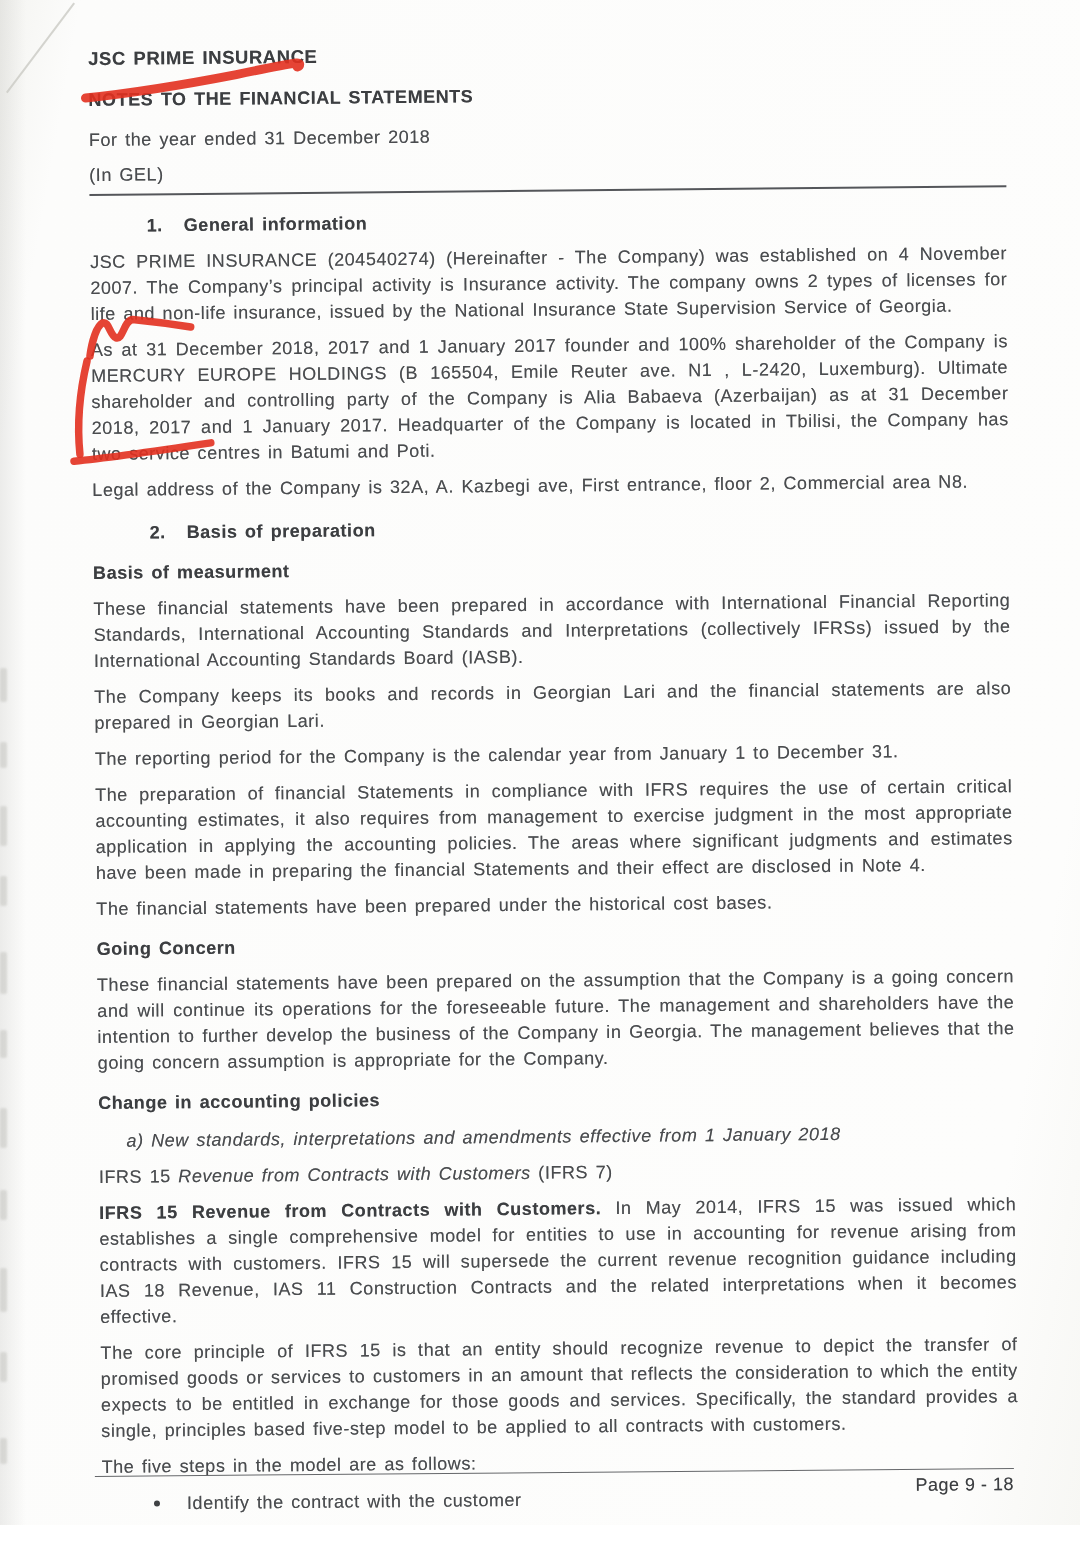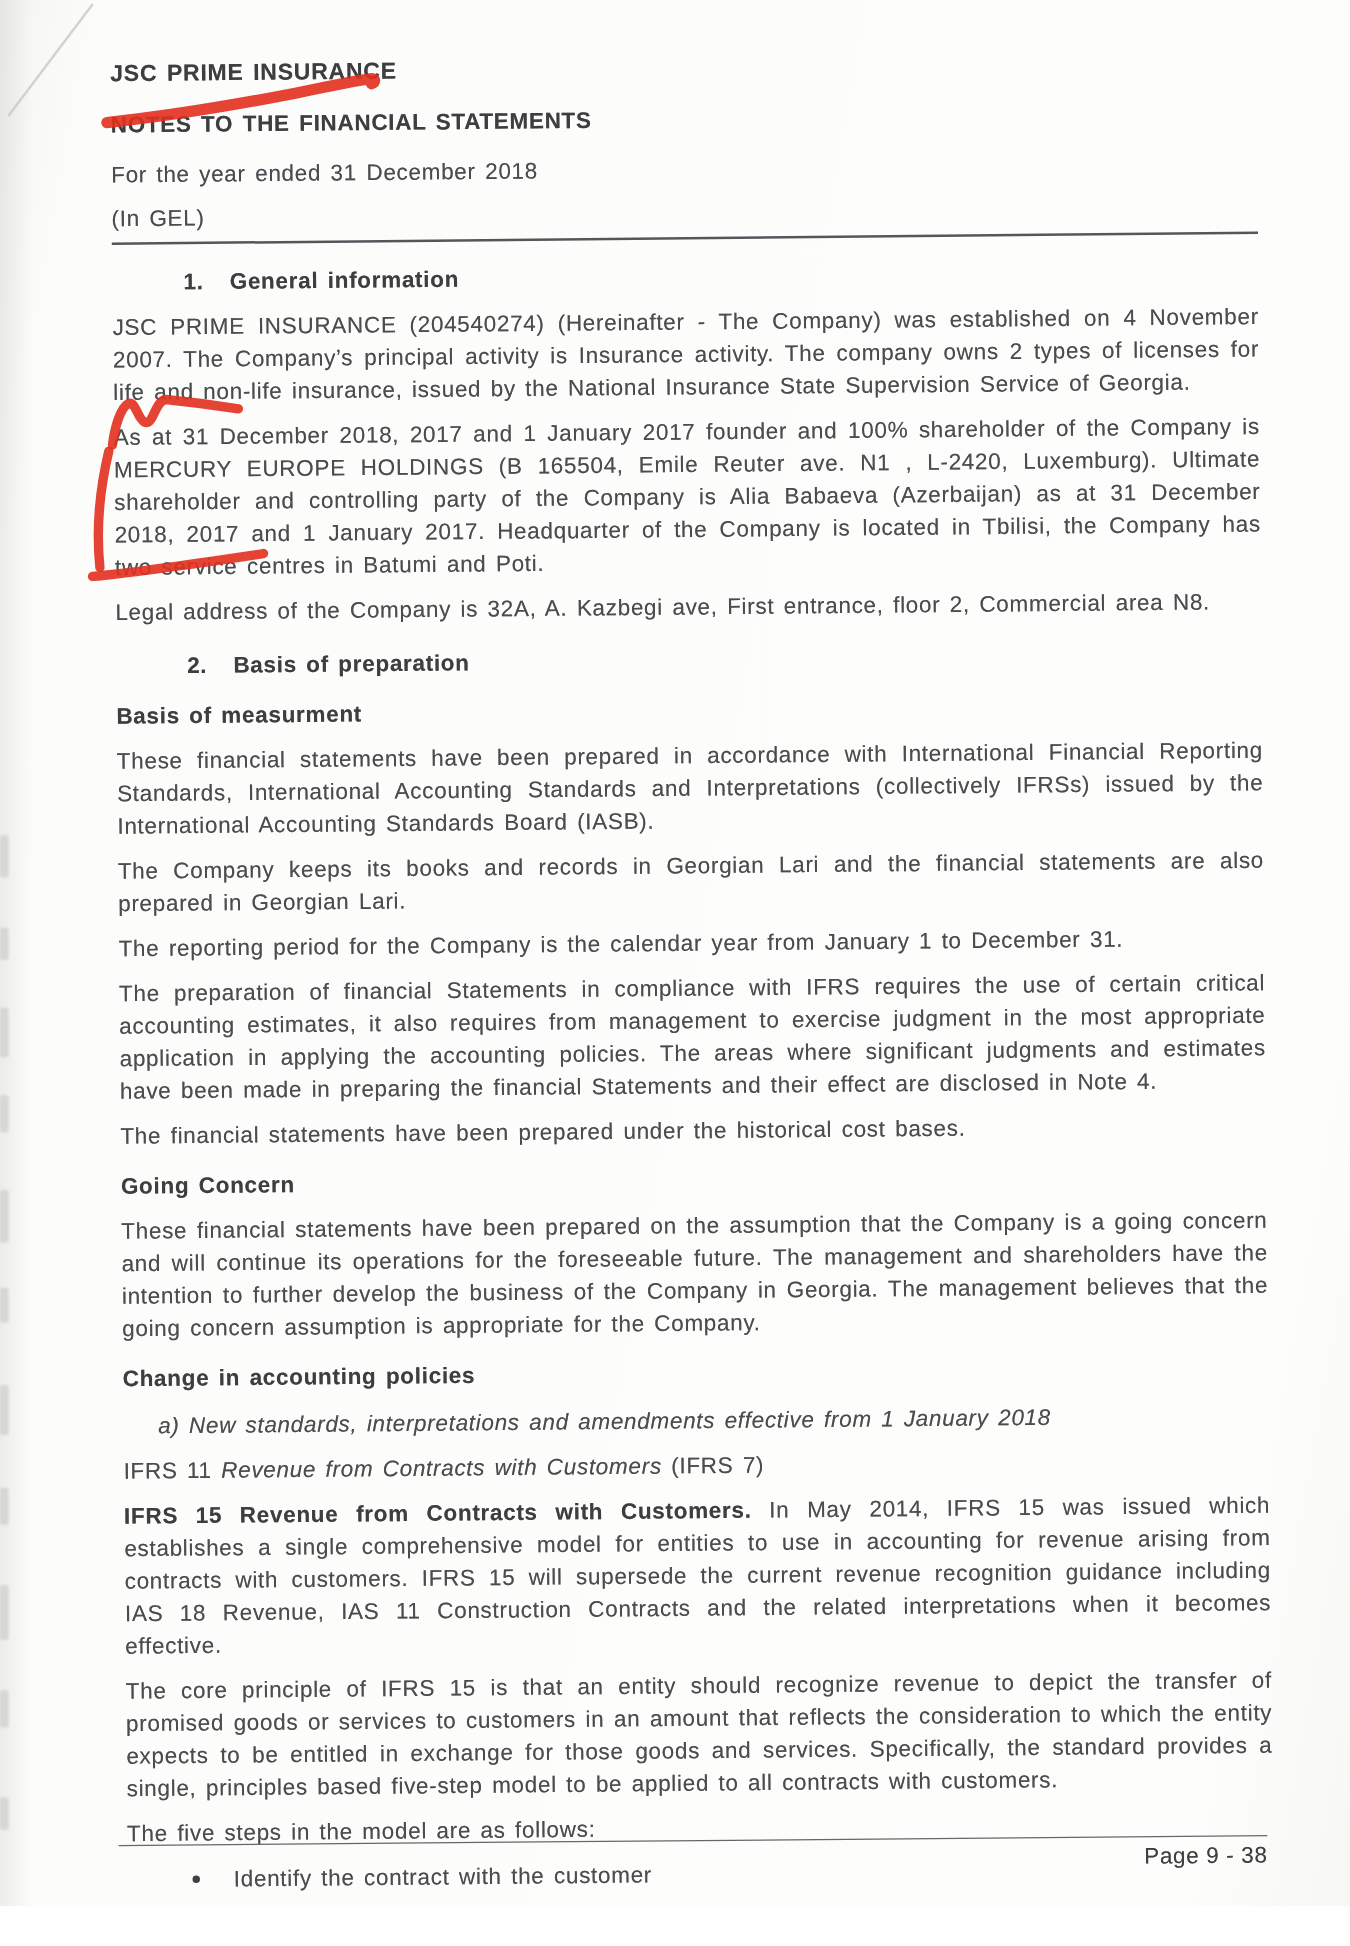--- a/index.html
+++ b/index.html
@@ -144,21 +144,21 @@
 
     <div class="subhead">Going Concern</div>
 
     <p class="para">These financial statements have been prepared on the assumption that the Company is a going concern and will continue its operations for the foreseeable future. The management and shareholders have the intention to further develop the business of the Company in Georgia. The management believes that the going concern assumption is appropriate for the Company.</p>
 
     <div class="subhead">Change in accounting policies</div>
 
     <div class="italic-note">a) New standards, interpretations and amendments effective from 1 January 2018</div>
 
     <div class="ifrs-line">
-      <span>IFRS 11 </span><span class="it">Revenue from Contracts with Customers</span><span> (IFRS 7)</span>
+      <span>IFRS 15 </span><span class="it">Revenue from Contracts with Customers</span><span> (IFRS 7)</span>
     </div>
 
     <p class="para">
       <span class="bold-lead">IFRS 15 Revenue from Contracts with Customers.</span><span> In May 2014, IFRS 15 was issued which establishes a single comprehensive model for entities to use in accounting for revenue arising from contracts with customers. IFRS 15 will supersede the current revenue recognition guidance including IAS 18 Revenue, IAS 11 Construction Contracts and the related interpretations when it becomes effective.</span>
     </p>
 
     <p class="para">The core principle of IFRS 15 is that an entity should recognize revenue to depict the transfer of promised goods or services to customers in an amount that reflects the consideration to which the entity expects to be entitled in exchange for those goods and services. Specifically, the standard provides a single, principles based five-step model to be applied to all contracts with customers.</p>
 
     <p class="para single">The five steps in the model are as follows:</p>
 
@@ -174,16 +174,16 @@
       <li>
         
         
       </li>
 
     </ul>
 
   </div>
 
   <div class="footer">
-    <span>Page 9 - 38</span>
+    <span>Page 9 - 18</span>
   </div>
 
 </div>
 
 </body></html>

